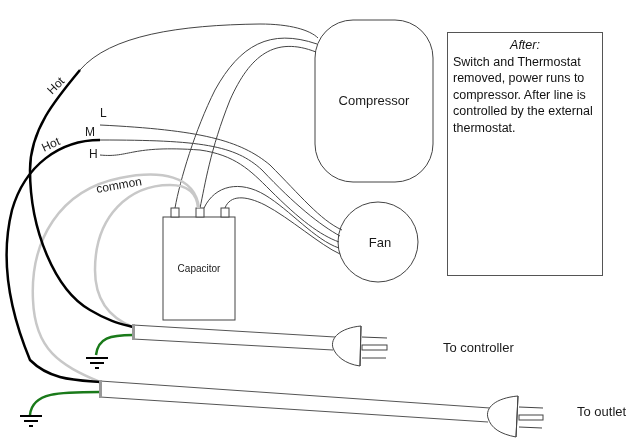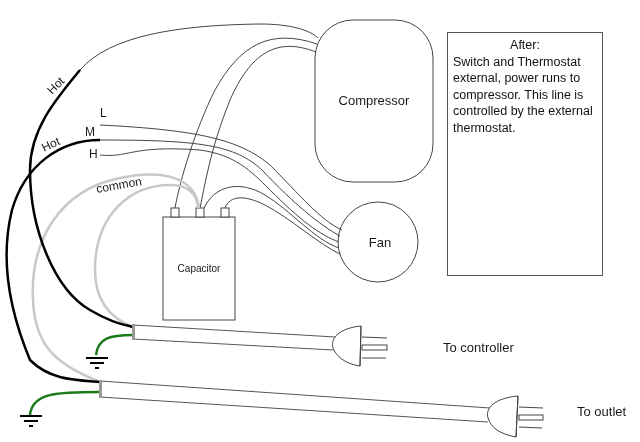--- a/index.html
+++ b/index.html
@@ -4,21 +4,21 @@
 <style>
   html, body { margin:0; padding:0; background:#ffffff; }
   body { width:640px; height:442px; position:relative; overflow:hidden; font-family:"Liberation Sans", sans-serif; }
   svg { position:absolute; left:0; top:0; }
   .lbl { font-family:"Liberation Sans", sans-serif; fill:#1a1a1a; }
   .note {
     position:absolute; left:447px; top:32px; width:156px; height:244px;
     border:1px solid #555; box-sizing:border-box; padding:4px 5px;
     font-family:"Liberation Sans", sans-serif; font-size:12.5px; line-height:16.5px; color:#111;
   }
-  .note .title { text-align:center; }
+  .note .title { text-align:center;font-style:italic; }
   .note p { margin:0; }
   .note .gap { height:16px; }
 </style>
 </head>
 <body>
 
 <svg width="640" height="442" viewBox="0 0 640 442">
 
   <rect x="315" y="20" width="118" height="162" rx="38" ry="38" fill="#fff" stroke="#444" stroke-width="1"></rect>
   <text class="lbl" x="374" y="105" font-size="13" text-anchor="middle">Compressor</text>
@@ -93,15 +93,15 @@
   <text class="lbl" x="0" y="0" font-size="12" transform="translate(52,95) rotate(-45)">Hot</text>
   <text class="lbl" x="0" y="0" font-size="12" transform="translate(44,152) rotate(-25)">Hot</text>
   <text class="lbl" x="100" y="117" font-size="12">L</text>
   <text class="lbl" x="85" y="136" font-size="12">M</text>
   <text class="lbl" x="89" y="158" font-size="12">H</text>
   <text class="lbl" x="0" y="0" font-size="12" transform="translate(97,193) rotate(-10)">common</text>
 </svg>
 
 <div class="note">
   <p class="title">After:</p>
-  <p>Switch and Thermostat external, power runs to compressor. This line is controlled by the external thermostat.</p>
+  <p>Switch and Thermostat removed, power runs to compressor. After line is controlled by the external thermostat.</p>
   <div class="gap"></div>
 </div>
 
 </body></html>

